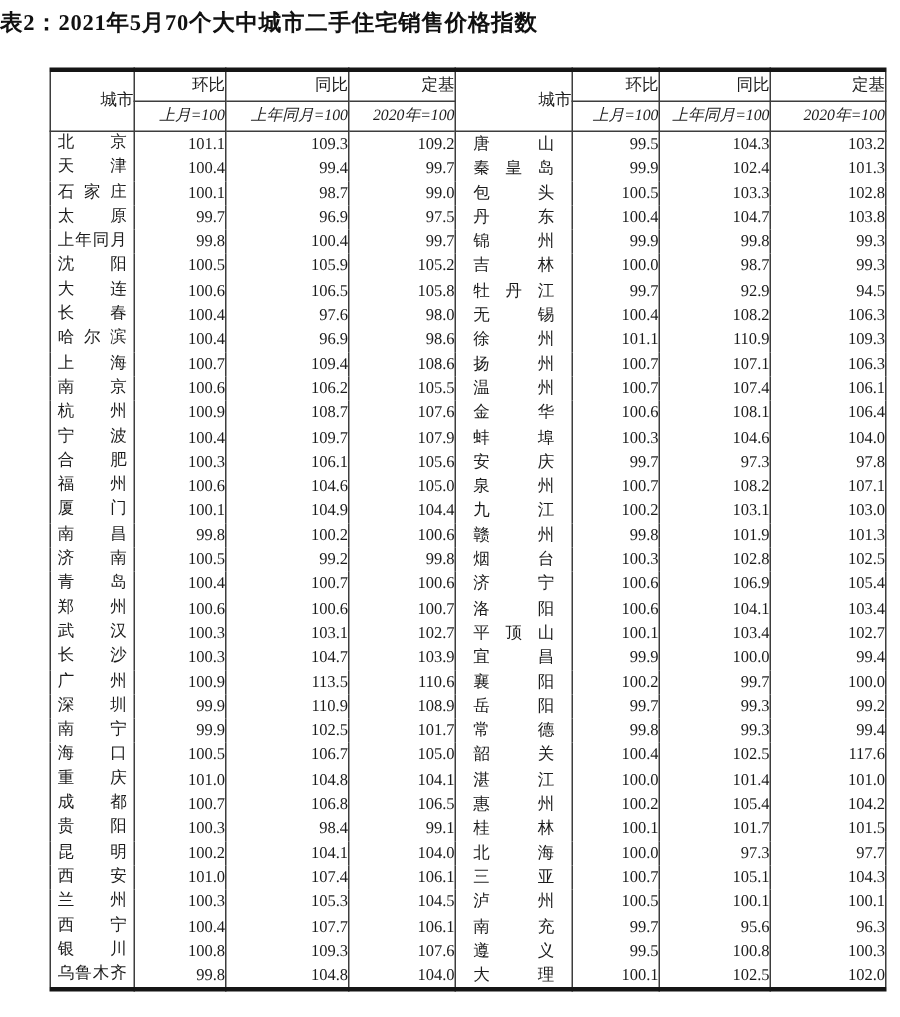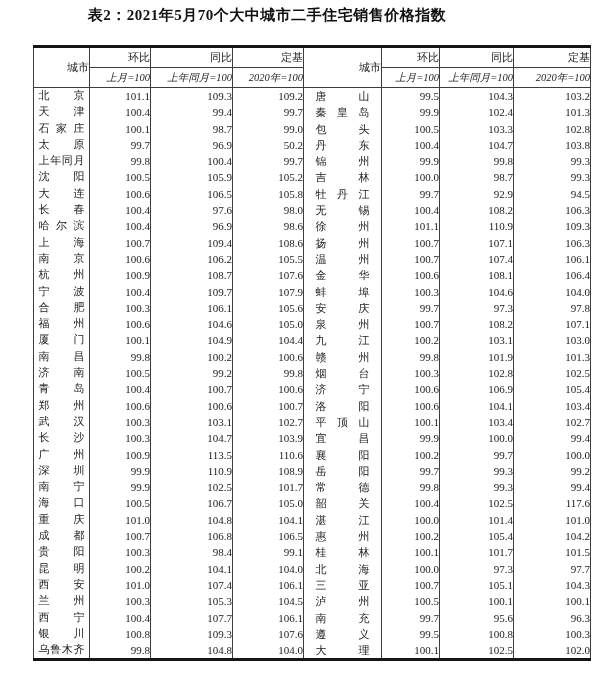--- a/index.html
+++ b/index.html
@@ -14,21 +14,20 @@
     overflow: hidden;
     font-family: "Liberation Serif", "DejaVu Serif", serif;
     color: #1c1c1c;
     -webkit-font-smoothing: antialiased;
   }
   .page-title {
     position: absolute;
     top: 6px;
     left: 0;
     width: 534px;
-    text-align: center;
     font-size: 15px;
     font-weight: bold;
     letter-spacing: 0.5px;
     color: #111;
   }
   table.idx {
     position: absolute;
     top: 45px;
     left: 33px;
     width: 557px;
@@ -145,21 +144,21 @@
         <td class="num">99.0</td>
         <td class="city"><span class="cname cname-r">包头</span></td>
         <td class="num">100.5</td>
         <td class="num">103.3</td>
         <td class="num">102.8</td>
       </tr>
       <tr>
         <td class="city"><span class="cname cname-l">太原</span></td>
         <td class="num">99.7</td>
         <td class="num">96.9</td>
-        <td class="num">50.2</td>
+        <td class="num">97.5</td>
         <td class="city"><span class="cname cname-r">丹东</span></td>
         <td class="num">100.4</td>
         <td class="num">104.7</td>
         <td class="num">103.8</td>
       </tr>
       <tr>
         <td class="city"><span class="cname cname-l">上年同月</span></td>
         <td class="num">99.8</td>
         <td class="num">100.4</td>
         <td class="num">99.7</td>

